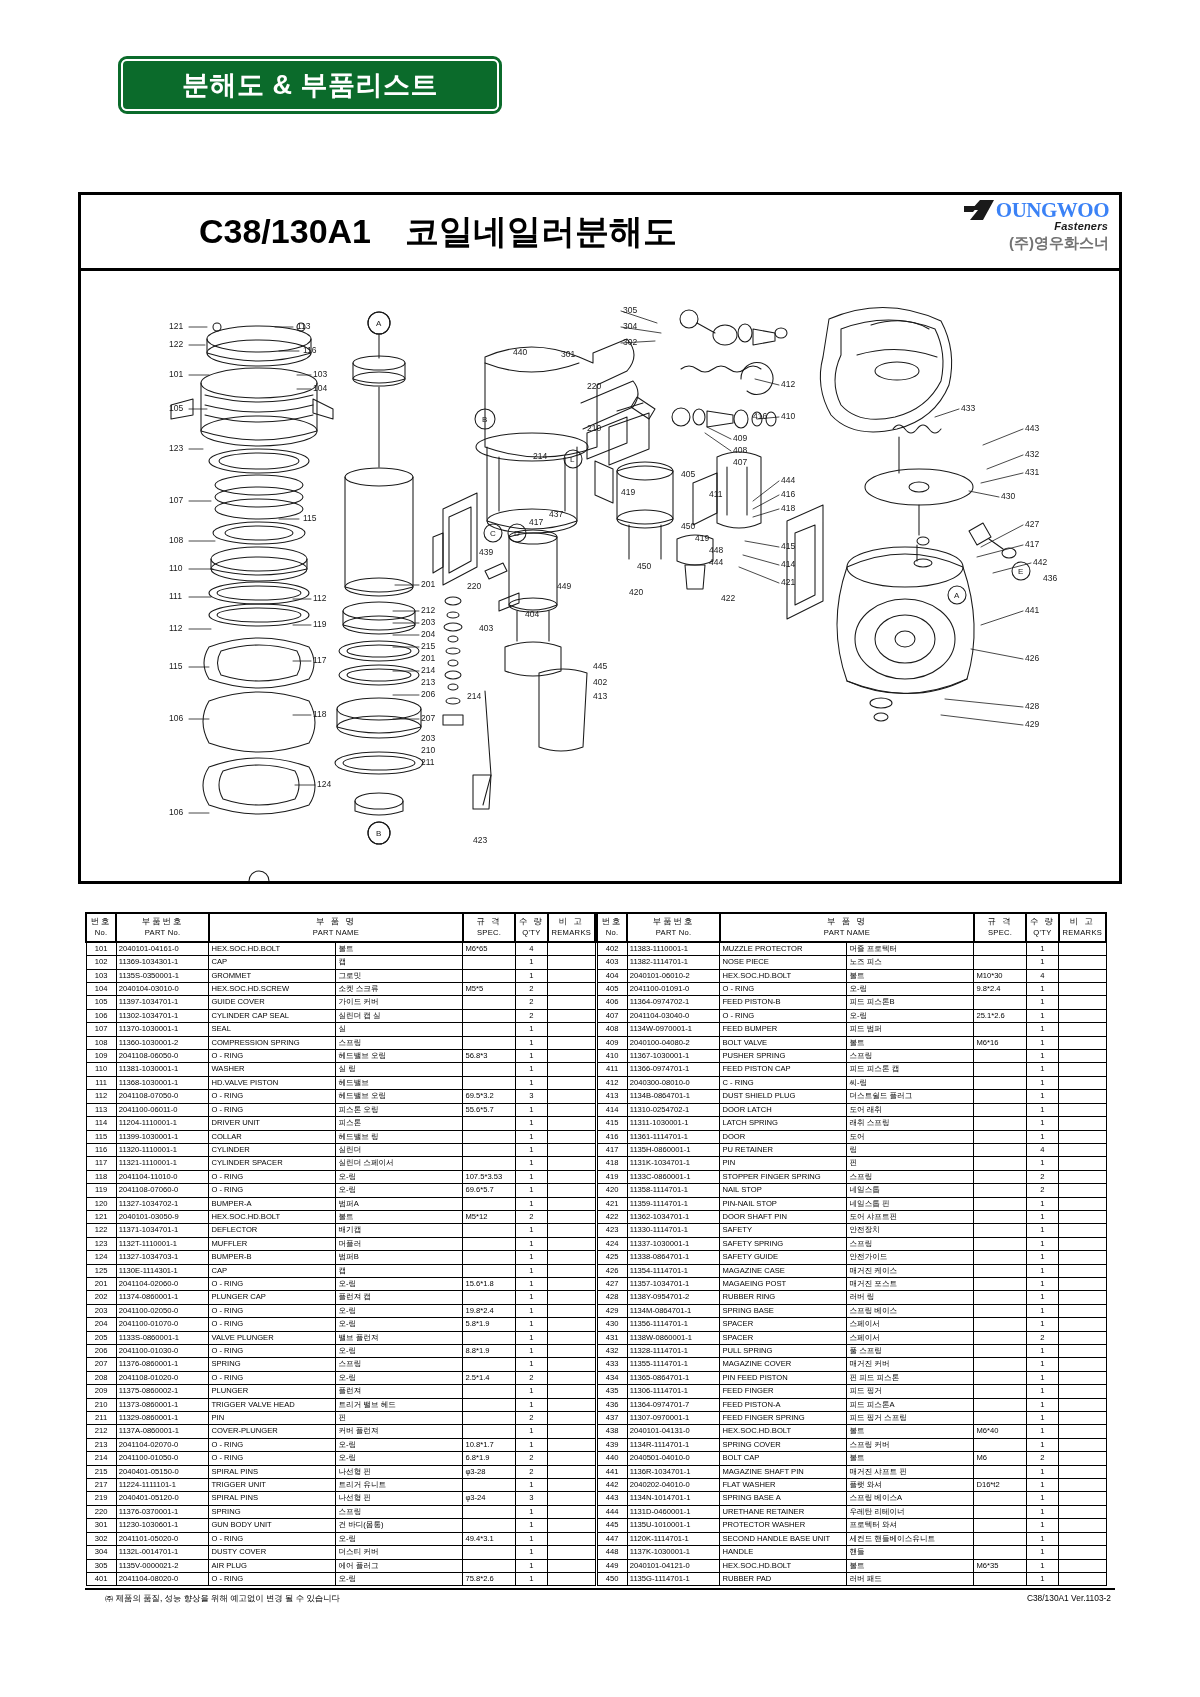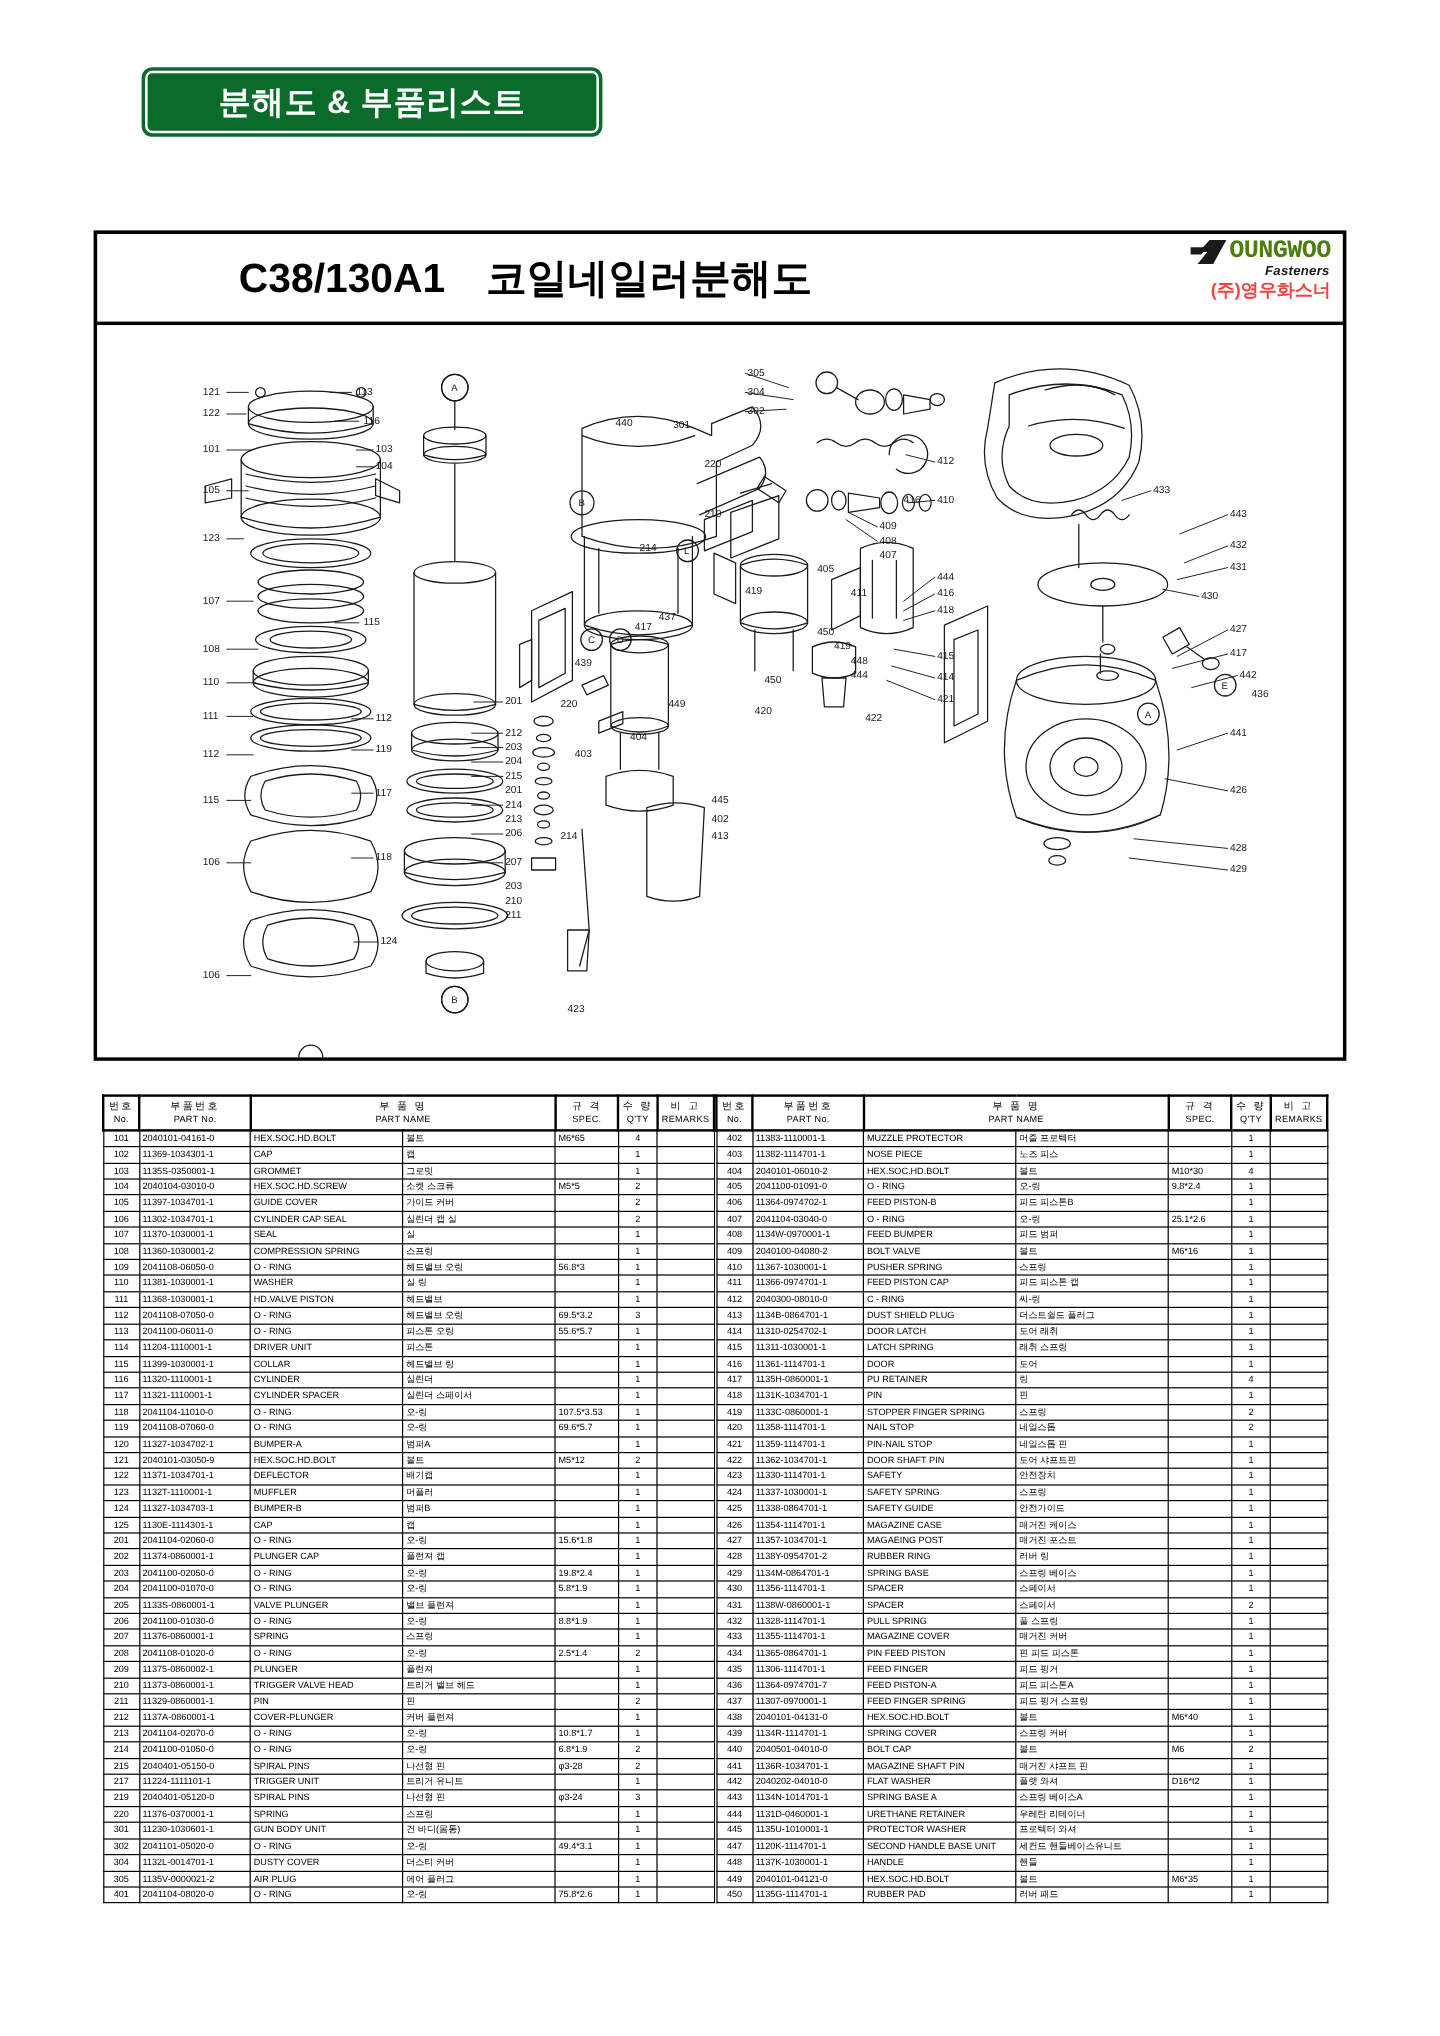--- a/index.html
+++ b/index.html
@@ -71,29 +71,29 @@
 
   .logo-box {
     position: absolute;
     right: 10px; top: 4px;
     text-align: right;
     line-height: 1.05;
   }
   .logo-row { display: flex; align-items: center; justify-content: flex-end; }
   .logo-mark { width: 30px; height: 22px; margin-right: 2px; }
   .logo-word {
-    font-size: 21px; font-weight: bold; color: #4d7c0f;
-    letter-spacing: -0.5px; font-family: Liberation Mono, monospace;
+    font-size: 21px; font-weight: bold; color: #3b82f6;
+    letter-spacing: -0.5px; font-family: Liberation Serif, serif;
   }
   .logo-sub {
     font-size: 11px; font-style: italic; font-weight: bold;
     color: #1a1a1a; margin-right: 1px; letter-spacing: 0.2px;
   }
   .logo-kr {
-    font-size: 15px; font-weight: bold; color: #ef4444; margin-top: 2px;
+    font-size: 15px; font-weight: bold; color: #737373; margin-top: 2px;
   }
   .version {
     position: absolute;
     right: 14px; top: 84px;
     font-size: 16px; font-weight: bold; color: #000;
     letter-spacing: 0.5px;
   }
 
   
   .canvas { position: relative; width: 100%; height: 610px; background: #fff; }
@@ -1536,14 +1536,18 @@
               <td class="c-kr">러버 패드</td>
               <td class="c-spec"></td>
               <td class="c-qty">1</td>
               <td class="c-rem"></td>
             </tr>
           </tbody>
       </table>
     </div>
   </div>
 
+  <div class="footer">
+    <span class="footer-note">㈜ 제품의 품질, 성능 향상을 위해 예고없이 변경 될 수 있습니다</span>
+    <span class="footer-code">C38/130A1 Ver.1103-2</span>
+  </div>
 
 </div>
 
 </body></html>

